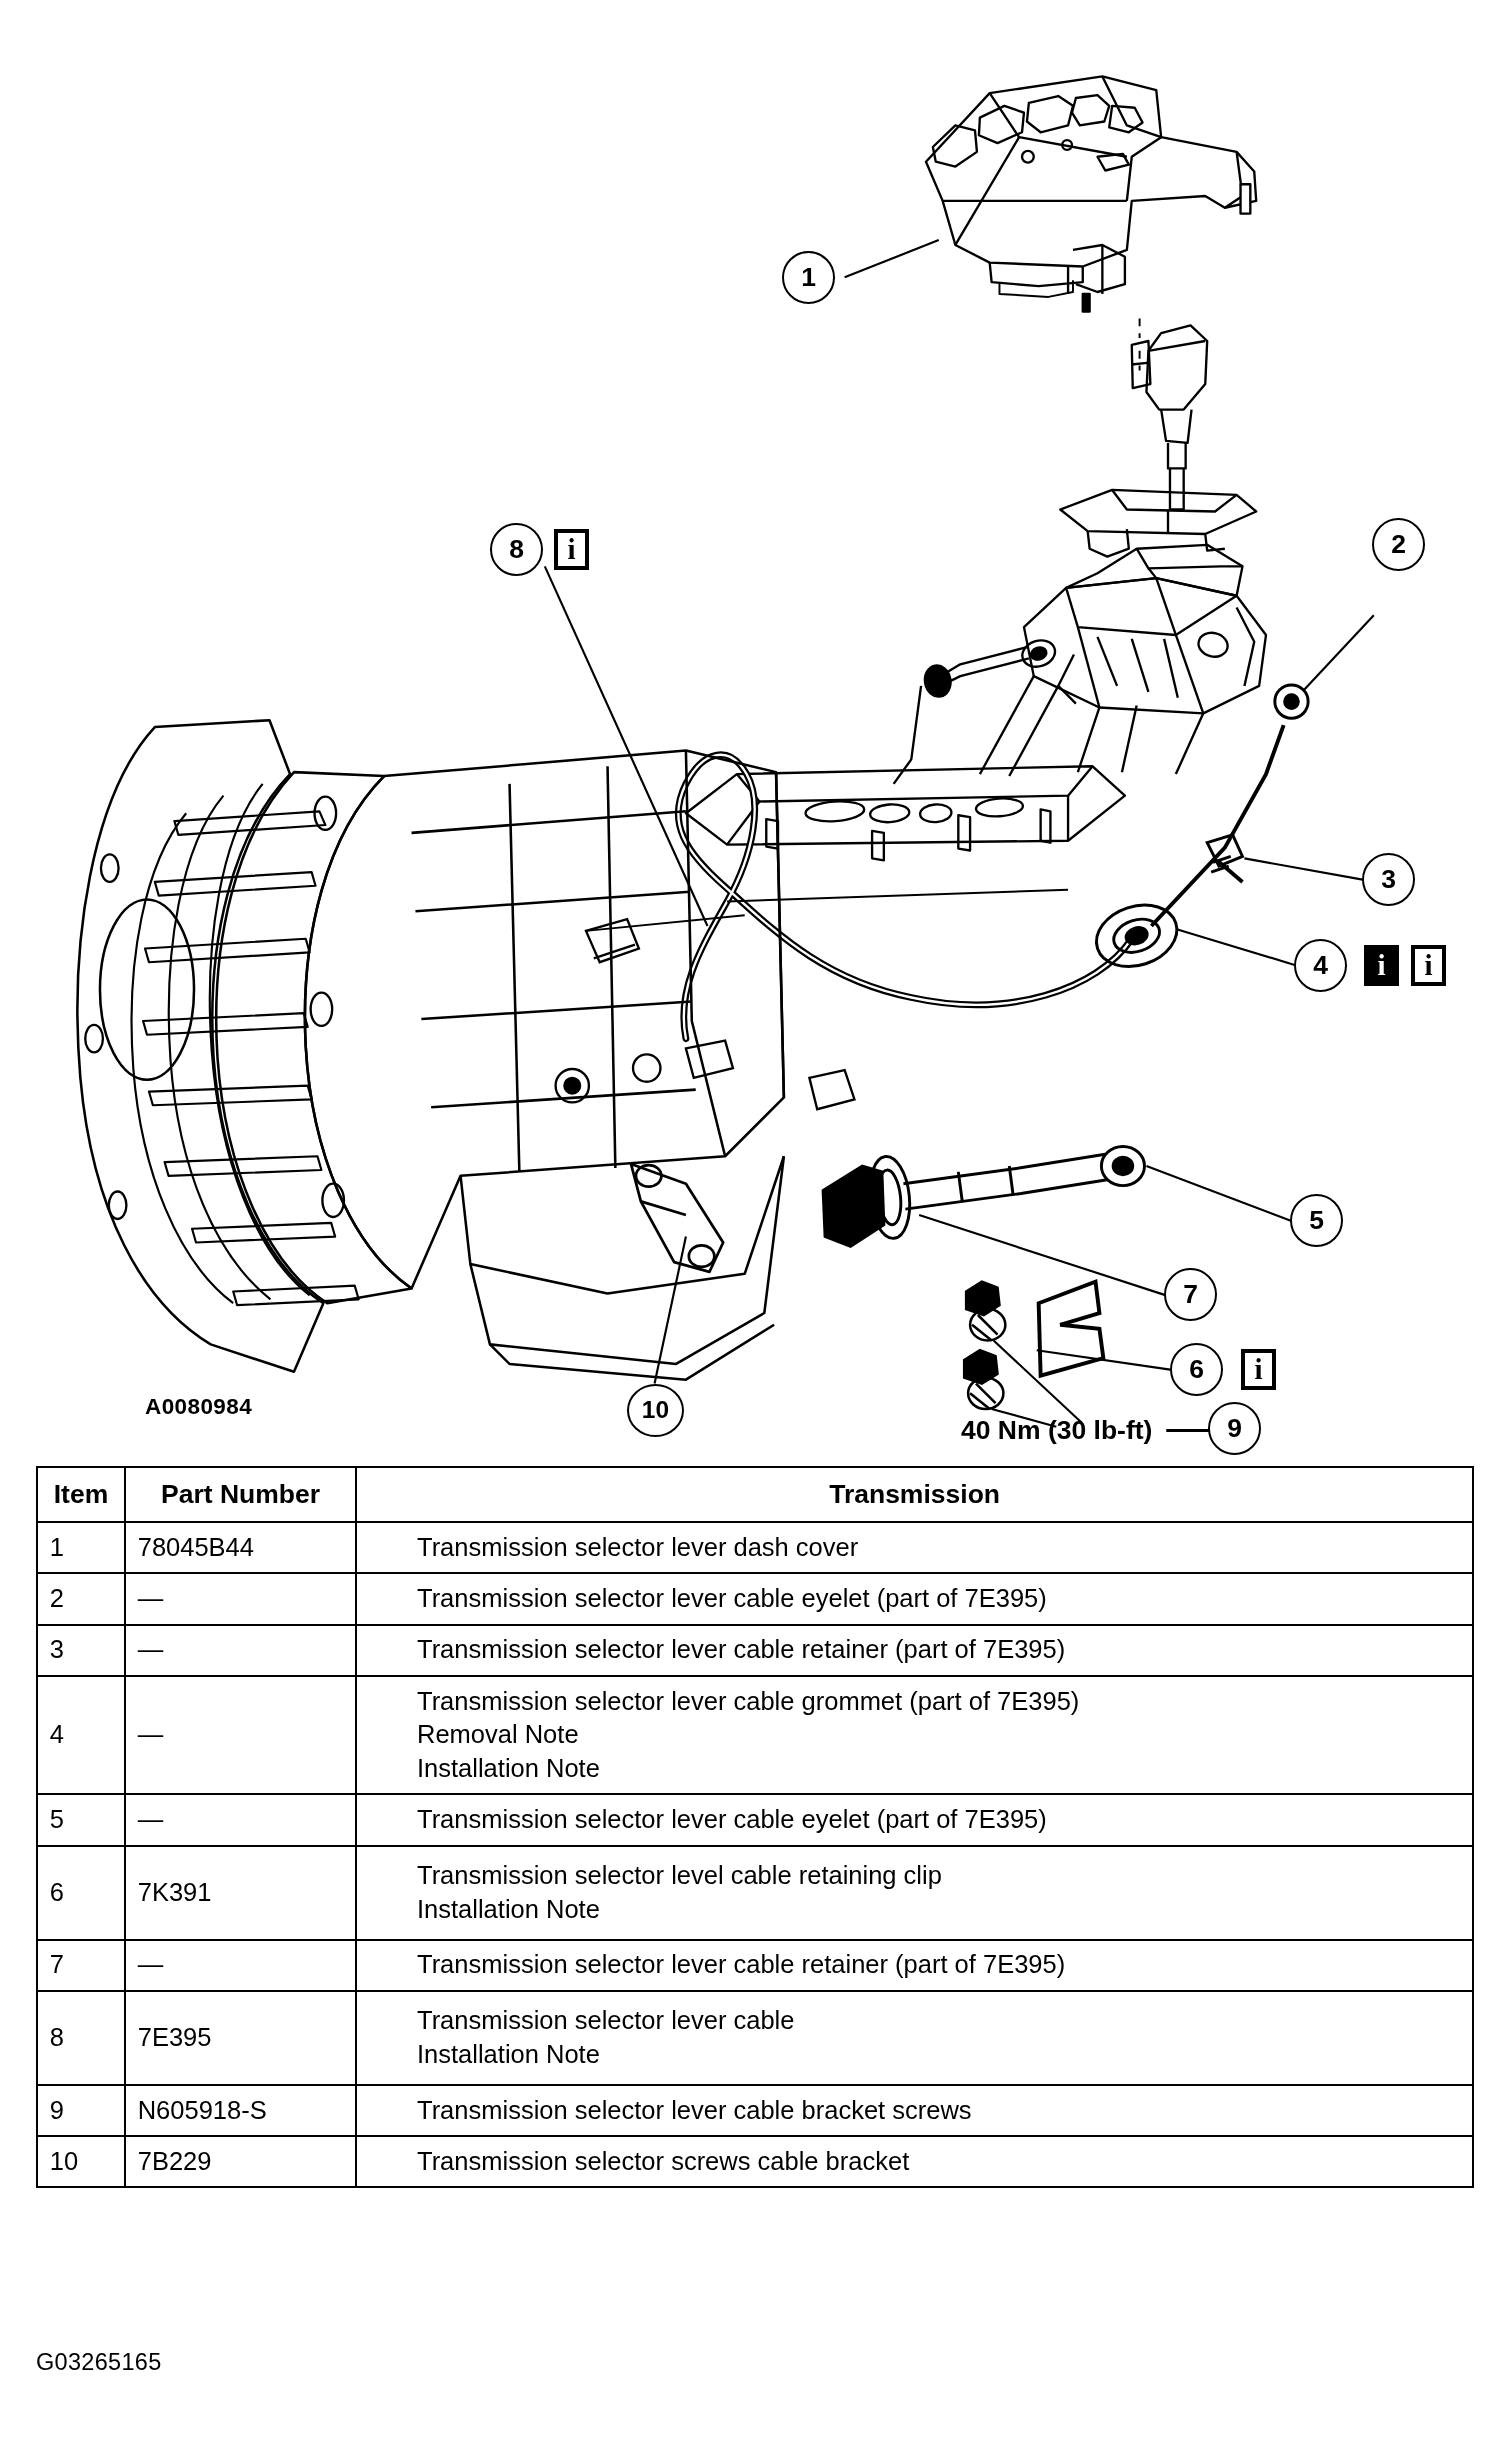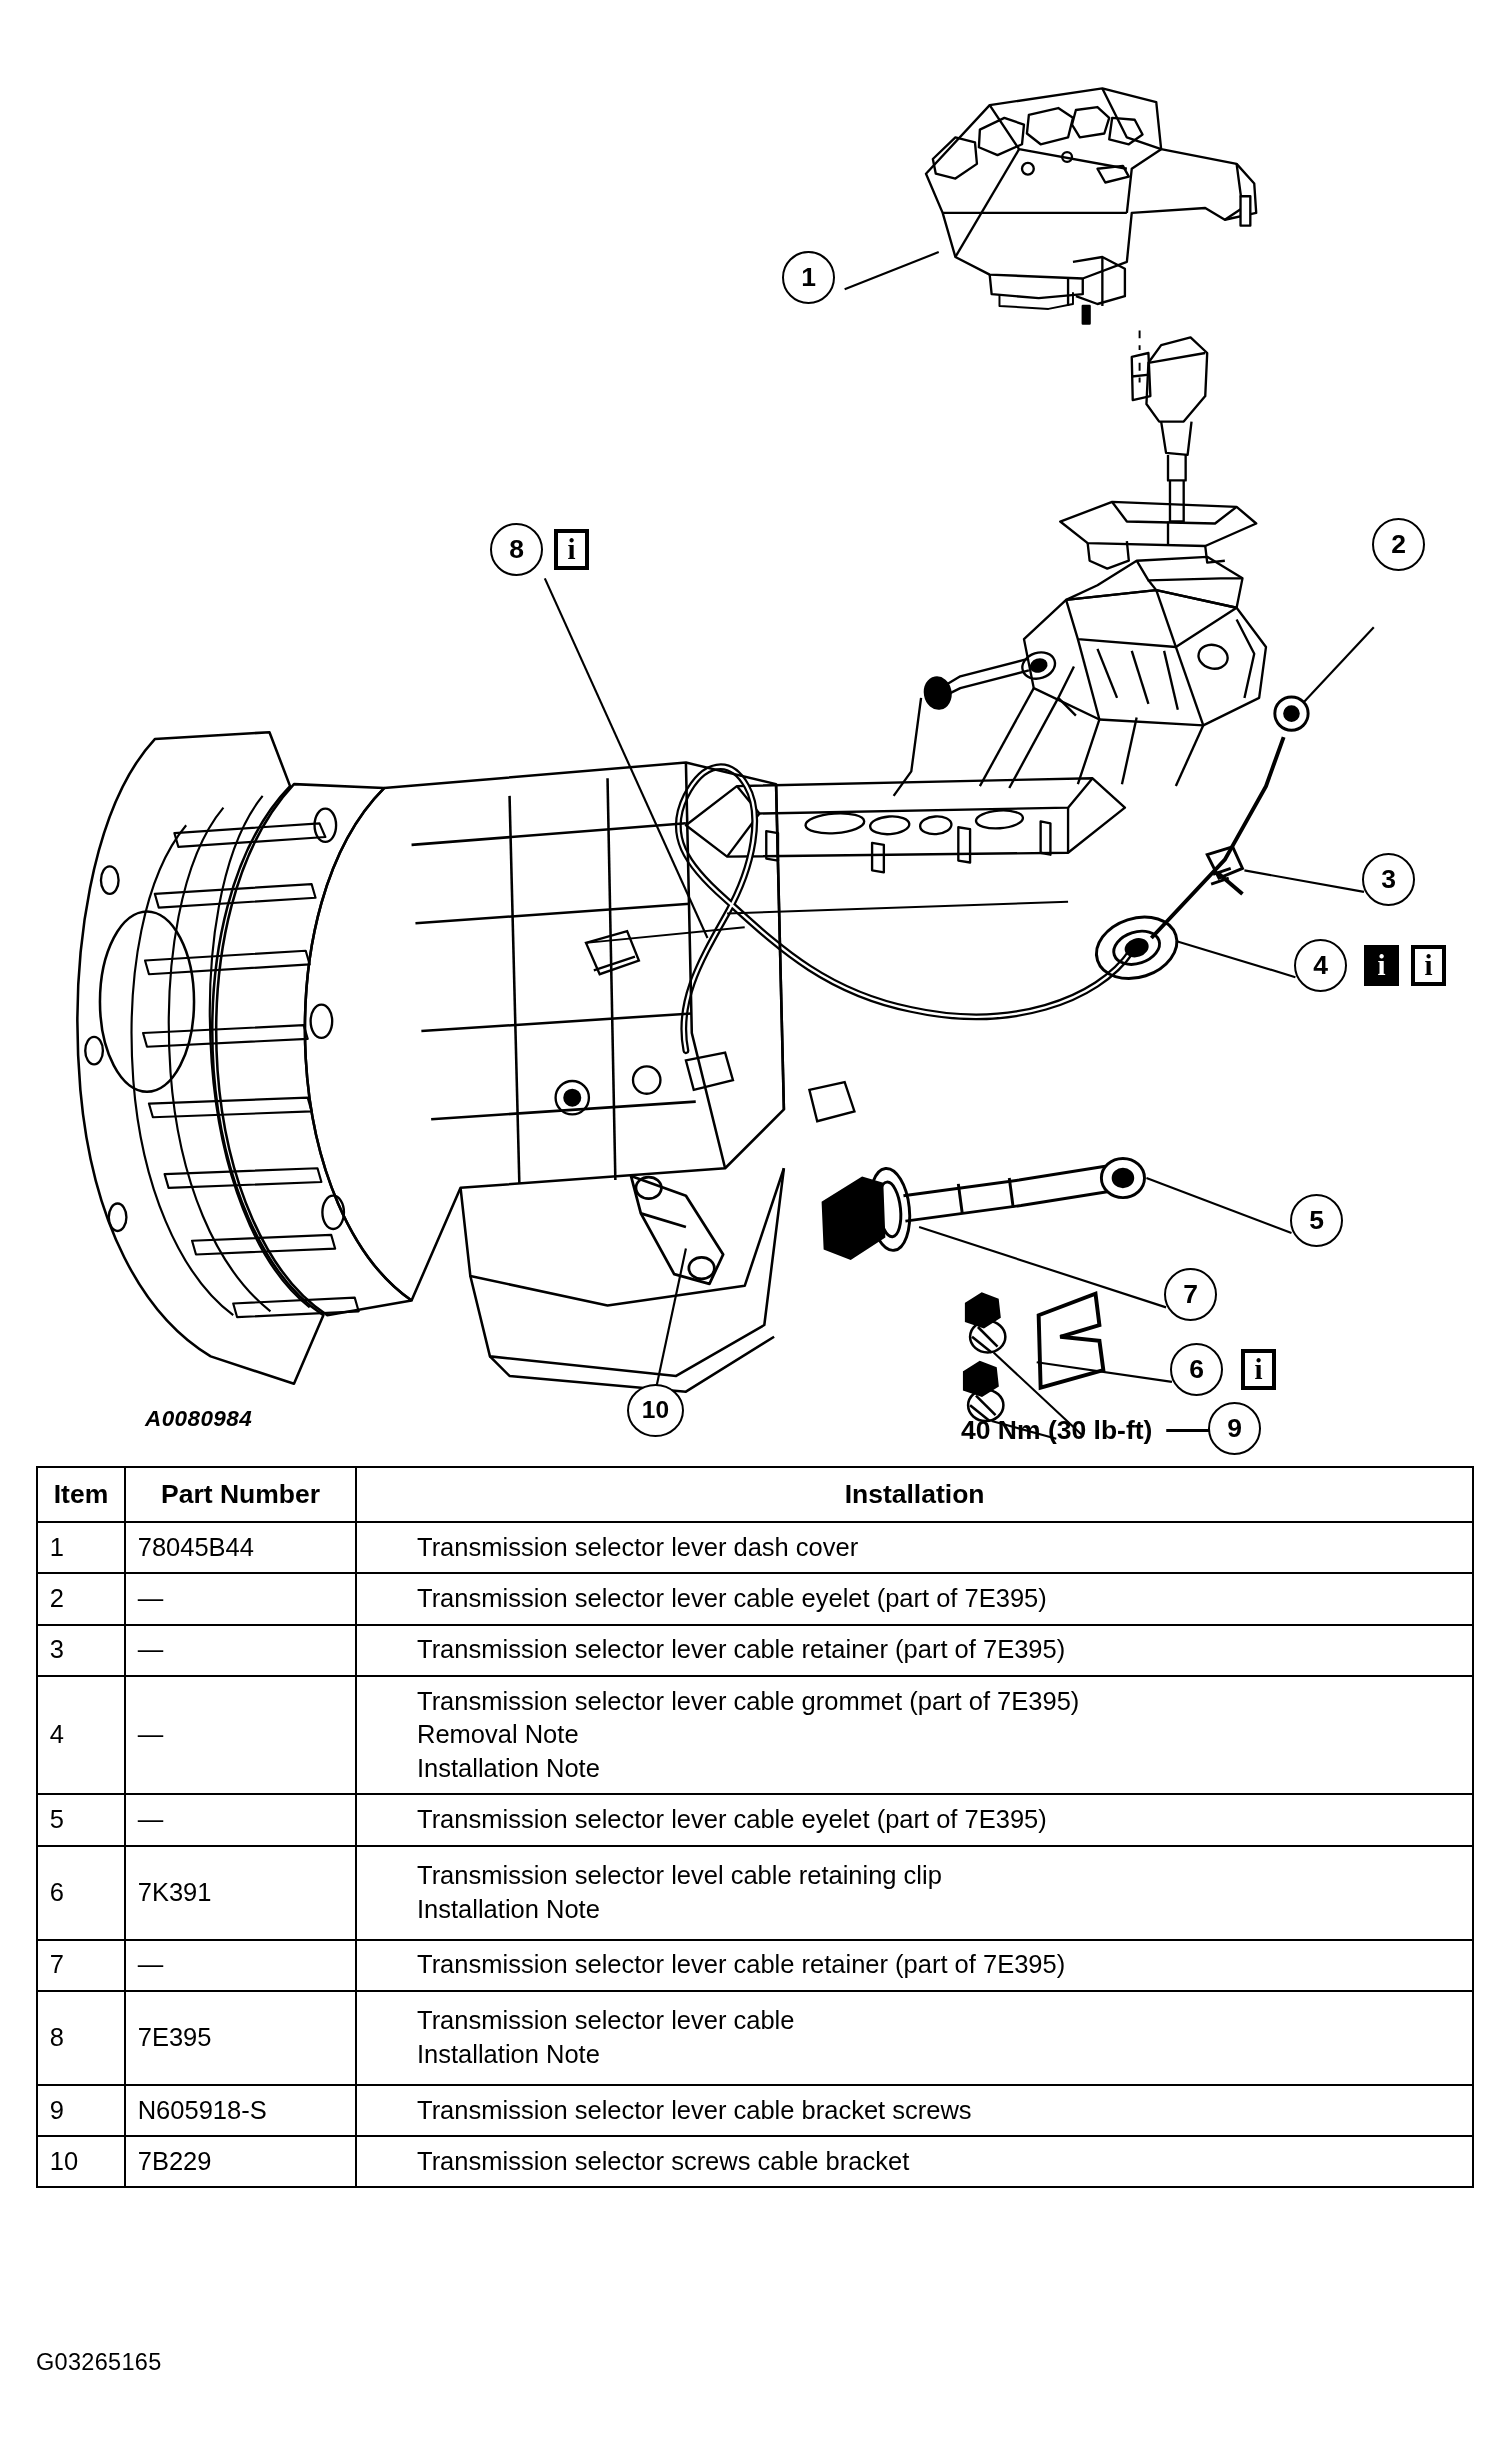--- a/index.html
+++ b/index.html
@@ -21,24 +21,23 @@
   #page {
     position: relative;
     width: 1510px;
     height: 2440px;
     background: #fff;
   }
 
   
   #illustration {
     position: absolute;
-    left: 0; top: 12px;
+    left: 0; top: 0;
     width: 1510px;
     height: 1460px;
-    font-style: italic;
   }
   #illustration svg {
     display: block;
     width: 1510px;
     height: 1460px;
   }
 
   
   .figure-id {
     position: absolute;
@@ -456,21 +455,21 @@
   <svg style="position:absolute; left:1166px; top:1411px; width:59px; height:39px;" viewBox="0 0 60 40" width="59" height="39">
     <line x1="0" y1="20" x2="44" y2="20" stroke="#000" stroke-width="3"></line>
   </svg>
 
   <div id="parts-table-wrap">
     <table class="parts">
       <thead>
         <tr>
           <th class="col-item">Item</th>
           <th class="col-part">Part Number</th>
-          <th class="col-desc">Installation</th>
+          <th class="col-desc">Transmission</th>
         </tr>
       </thead>
       <tbody id="parts-body">
           <tr>
             <td class="col-item">1</td>
             <td class="col-part">78045B44</td>
             <td class="col-desc">
               <span class="desc-line">Transmission selector lever dash cover</span>
             </td>
           </tr>

